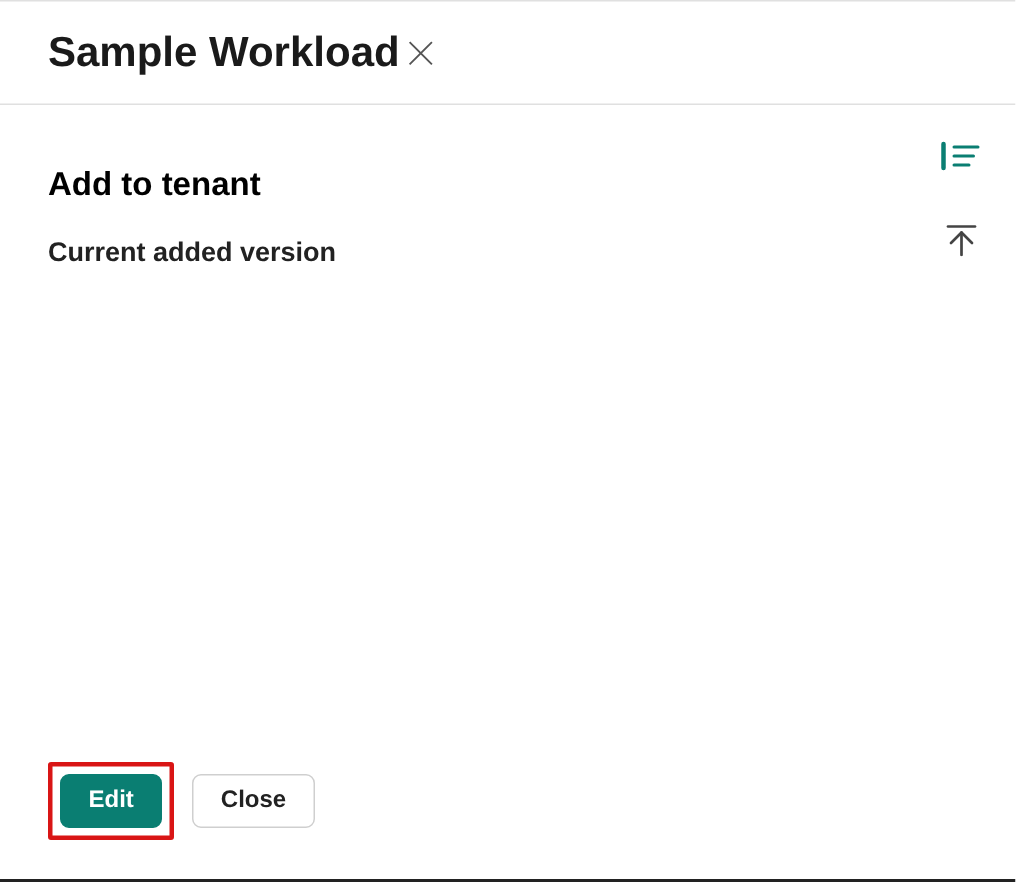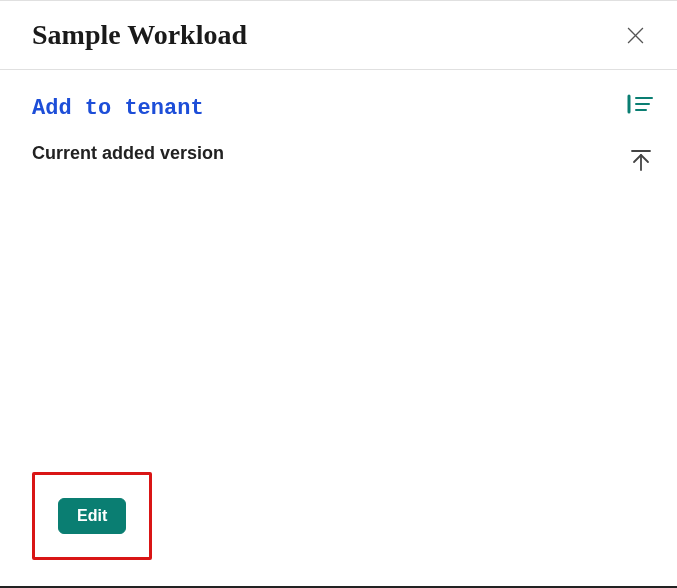--- a/index.html
+++ b/index.html
@@ -15,24 +15,22 @@
       height: 588px;
       position: relative;
       border-top: 1px solid #e0e0e0;
       border-bottom: 2px solid #222;
       display: flex;
       flex-direction: column;
     }
     .header {
       display: flex;
       align-items: center;
-      justify-content: space-between;
       padding: 18px 28px 18px 32px;
       border-bottom: 1px solid #e0e0e0;
-      font-family: Liberation Serif, serif;
     }
     .header h1 {
       margin: 0;
       font-size: 28px;
       font-weight: 700;
       color: #1a1a1a;
     }
     .close-x {
       width: 28px;
       height: 28px;
@@ -43,25 +41,24 @@
       color: #555;
     }
     .close-x svg { width: 17px; height: 17px; }
 
     .body {
       flex: 1;
       position: relative;
       padding: 24px 32px 0 32px;
     }
     .section-title {
-      margin: 2px 0 22px 0;
+      margin: 16px 0 22px 0;
       font-size: 22px;
       font-weight: 700;
-      color: #1d4ed8;
-      font-family: Liberation Mono, monospace;
+      color: #000000;
     }
     .subheading {
       margin: 0 0 22px 0;
       font-size: 18px;
       font-weight: 650;
       color: #222;
     }
     .version-value {
       font-size: 17px;
       font-weight: 400;
@@ -87,21 +84,21 @@
     }
 
     .footer {
       padding: 14px 32px 26px 32px;
       display: flex;
       gap: 12px;
       align-items: center;
     }
     .highlight-wrap {
       border: 3px solid #d91515;
-      padding: 23px;
+      padding: 5px;
       border-radius: 2px;
       display: inline-flex;
     }
     .btn {
       font-family: inherit;
       font-size: 16px;
       font-weight: 600;
       border-radius: 6px;
       height: 36px;
       padding: 0 18px;
@@ -161,15 +158,18 @@
       </div>
     </div>
   </div>
 
   <div class="footer">
     <span class="highlight-wrap">
       <button class="btn primary">
         <span>Edit</span>
       </button>
     </span>
+    <button class="btn">
+      <span>Close</span>
+    </button>
   </div>
 
 </div>
 
 </body></html>

